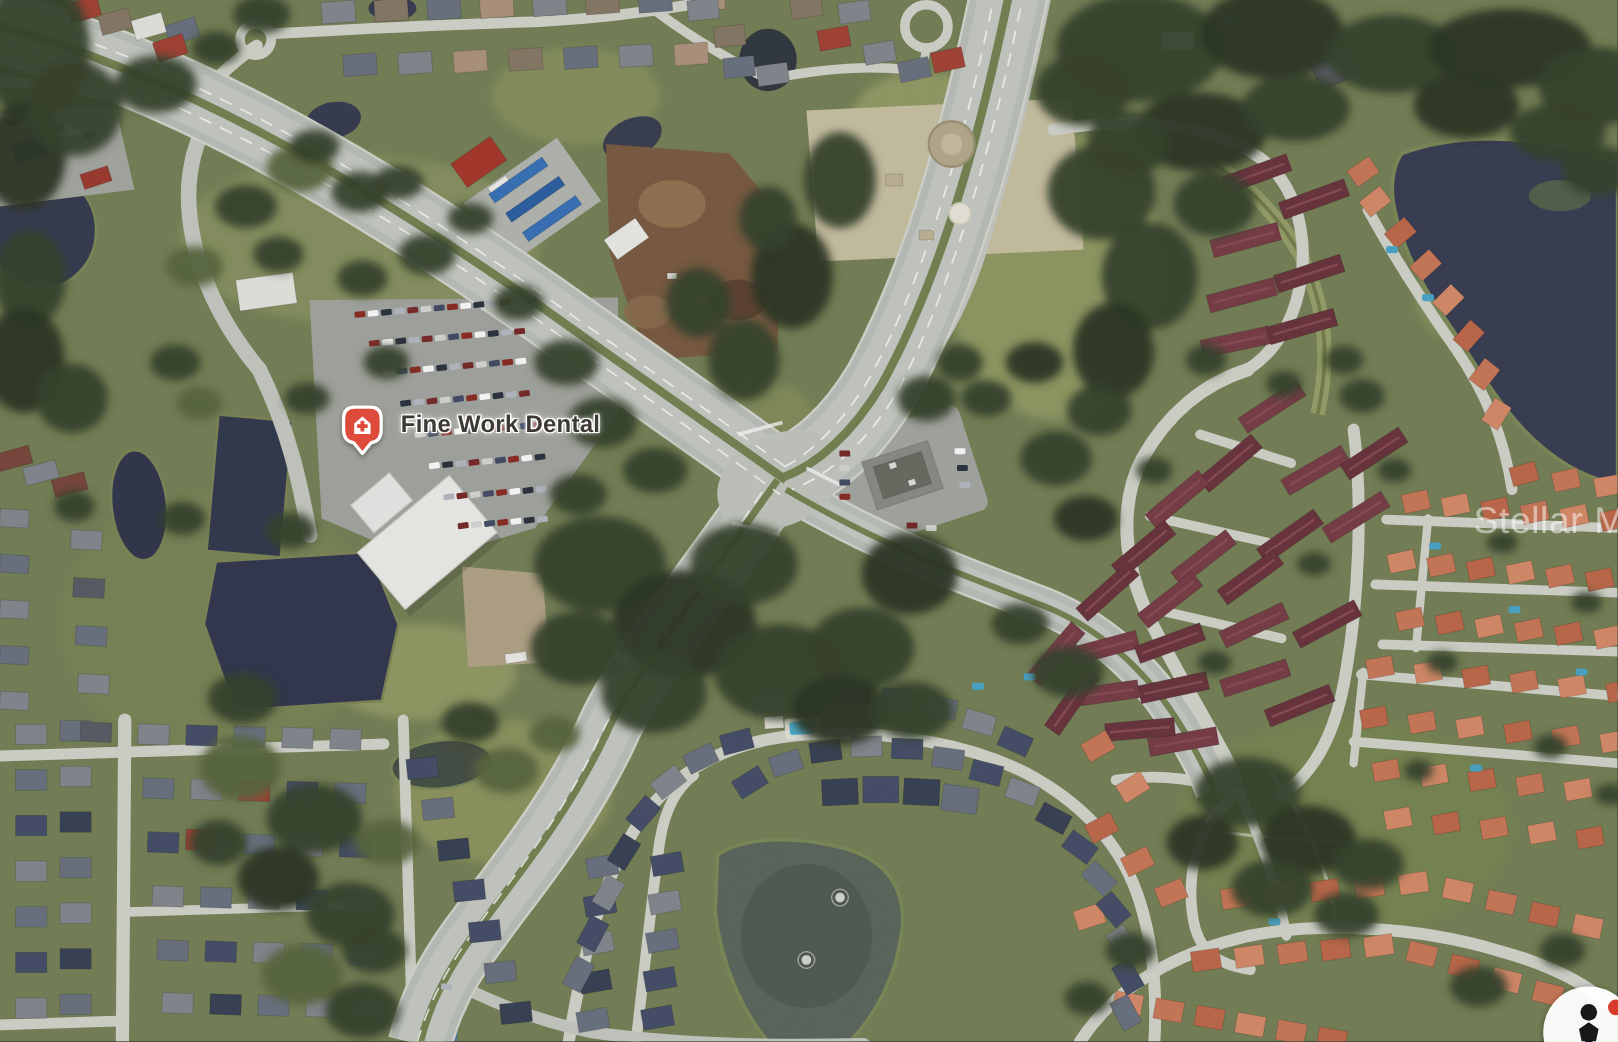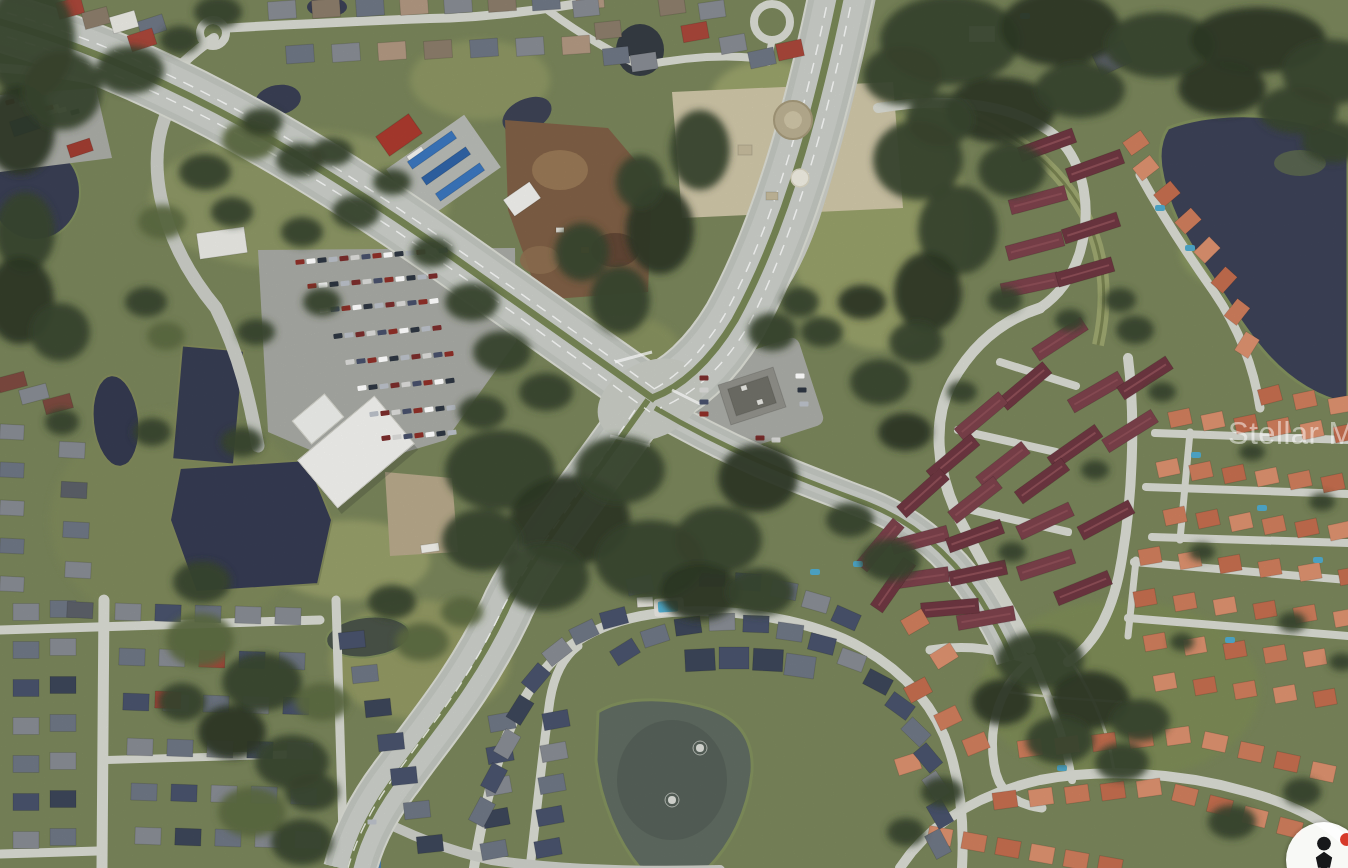--- a/index.html
+++ b/index.html
@@ -686,20 +686,29 @@
         <ellipse cx="218" cy="12" rx="24" ry="16" fill="#3A462E" opacity="0.95"></ellipse>
         <ellipse cx="180" cy="40" rx="20" ry="14" fill="#3A462E" opacity="0.95"></ellipse>
       </g>
     <g id="gTop">
         <circle cx="700" cy="748" r="7" fill="none" stroke="#DDE0DA" stroke-width="1" opacity="0.7"></circle>
         <circle cx="672" cy="800" r="7" fill="none" stroke="#DDE0DA" stroke-width="1" opacity="0.7"></circle>
       </g>
     <rect x="0" y="0" width="1348" height="868" filter="url(#grain)" opacity="0.055"></rect>
   </svg>
 
+  <div class="poi">
+    <svg class="pin" viewBox="-22 -24 44 52">
+      <path d="M -7,13.4 L 0,22 L 7,13.4 Q 15,12 15,3 L 15,-6 Q 15,-15 6,-15 L -6,-15 Q -15,-15 -15,-6 L -15,3 Q -15,12 -7,13.4 Z" fill="#DE4A3B" stroke="#FFFFFF" stroke-width="2.6" stroke-linejoin="round"></path>
+      <path d="M -6.5,6.5 L -6.5,-2 L 0,-7.5 L 6.5,-2 L 6.5,6.5 Z" fill="#FFFFFF"></path>
+      <rect x="-1.5" y="-4" width="3" height="8.5" fill="#DE4A3B"></rect>
+      <rect x="-4.2" y="-1.3" width="8.4" height="3" fill="#DE4A3B"></rect>
+    </svg>
+    <div class="poi-label">Fine Work Dental</div>
+  </div>
 
   <div class="watermark">Stellar MLS</div>
 
   <button class="pegman">
     <svg width="40" height="50" viewBox="-12 -24 24 52">
       <circle cx="0" cy="-14" r="7.2" fill="#17181A"></circle>
       <path d="M 0,-5.5 L 8.5,0.5 L 6.2,11 L 3.2,11 L 3.2,26 L 0.8,26 L 0,14.5 L -0.8,26 L -3.2,26 L -3.2,11 L -6.2,11 L -8.5,0.5 Z" fill="#17181A"></path>
     </svg>
     <span class="dot" style="background: rgb(214, 58, 42);"></span>
   </button>

